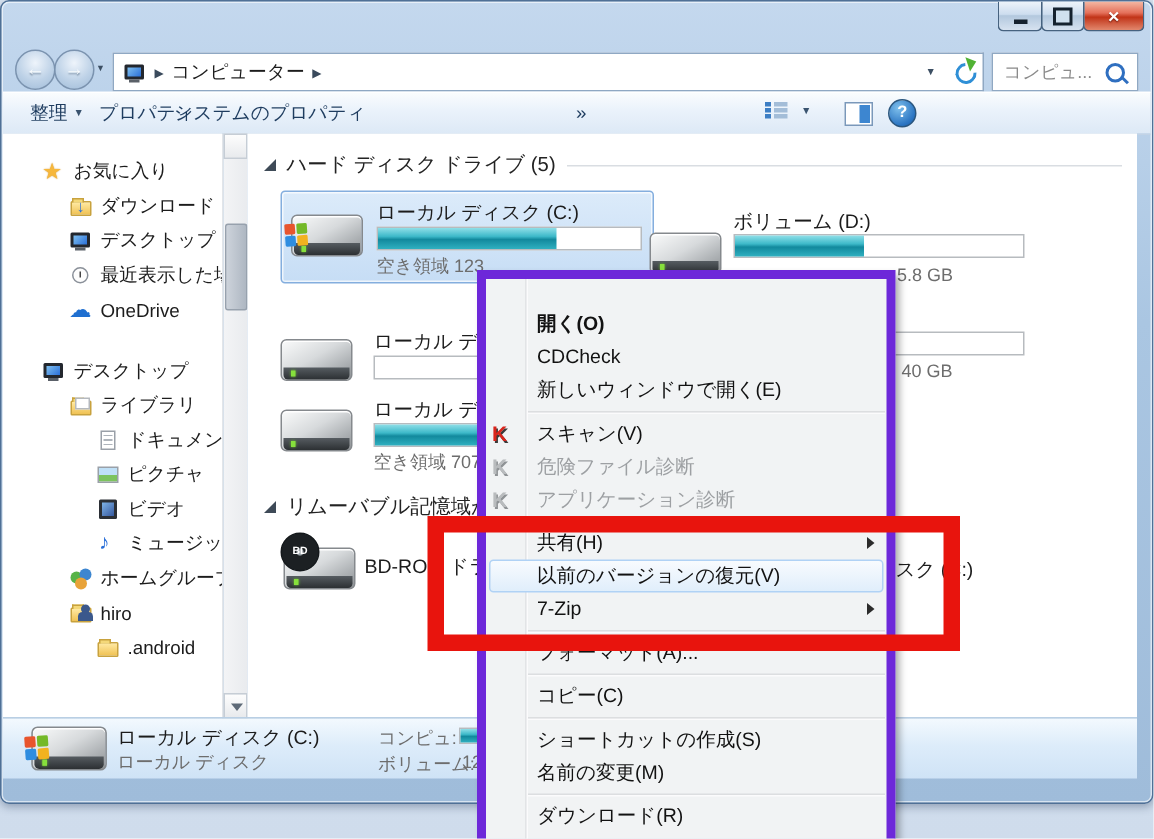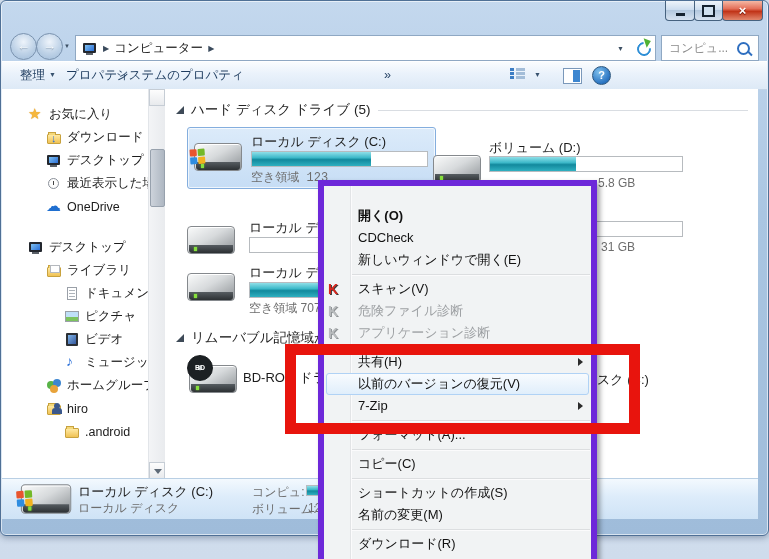--- a/index.html
+++ b/index.html
@@ -370,21 +370,21 @@
             <span class="wf1"></span>
             <span class="wf2"></span>
             <span class="wf3"></span>
             <span class="wf4"></span>
           </div>
       </div>
       <div class="tlabel" style="left:63px;top:5px;">ローカル ディスク (C:)</div>
       <div class="cap" style="left:63px;top:23px;width:177px;">
           <div class="fill" style="width: 68%;"></div>
         </div>
-      <div class="tfree" style="left:63px;top:41px;font-family:Liberation Mono, monospace;">空き領域 123</div>
+      <div class="tfree" style="left:63px;top:41px;">空き領域 123</div>
     </div>
 
     <div>
       <div class="drive" style="left:268px;top:62px;">
         <div class="dbody">
             <div class="dfront"></div>
             <div class="dled"></div>
           </div>
       </div>
       <div class="tlabel" style="left:324px;top:50px;">ボリューム (D:)</div>
@@ -404,21 +404,21 @@
       <div class="tlabel" style="left:84px;top:130px;">ローカル ディ</div>
       <div class="cap" style="left:84px;top:148px;width:177px;">
           <div class="fill" style="width: 0%;"></div>
         </div>
     </div>
 
     <div>
       <div class="cap" style="left:324px;top:132px;width:194px;">
           <div class="fill" style="width: 0%;"></div>
         </div>
-      <div class="tfree" style="left:436px;top:151px;">31 GB</div>
+      <div class="tfree" style="left:436px;top:151px;">40 GB</div>
     </div>
 
     <div>
       <div class="drive" style="left:22px;top:180px;">
         <div class="dbody">
             <div class="dfront"></div>
             <div class="dled"></div>
           </div>
       </div>
       <div class="tlabel" style="left:84px;top:175px;">ローカル ディ</div>

